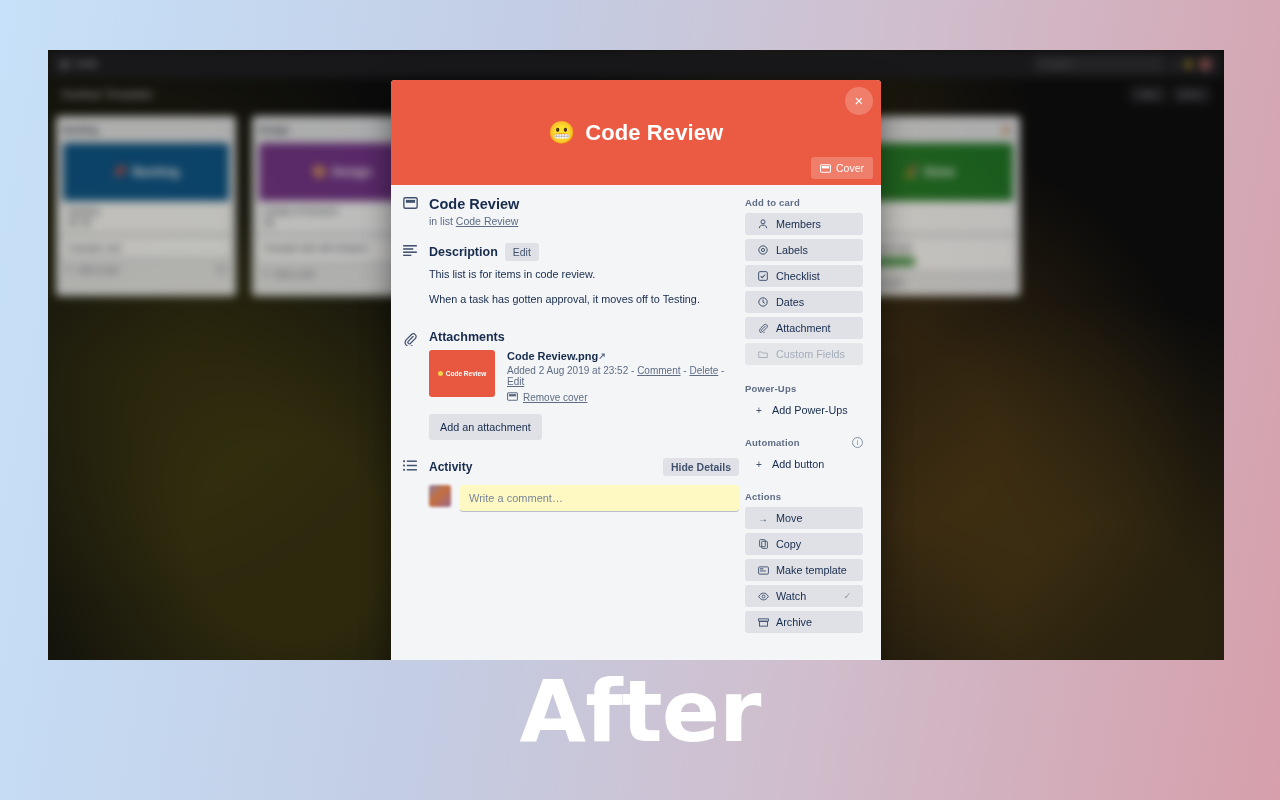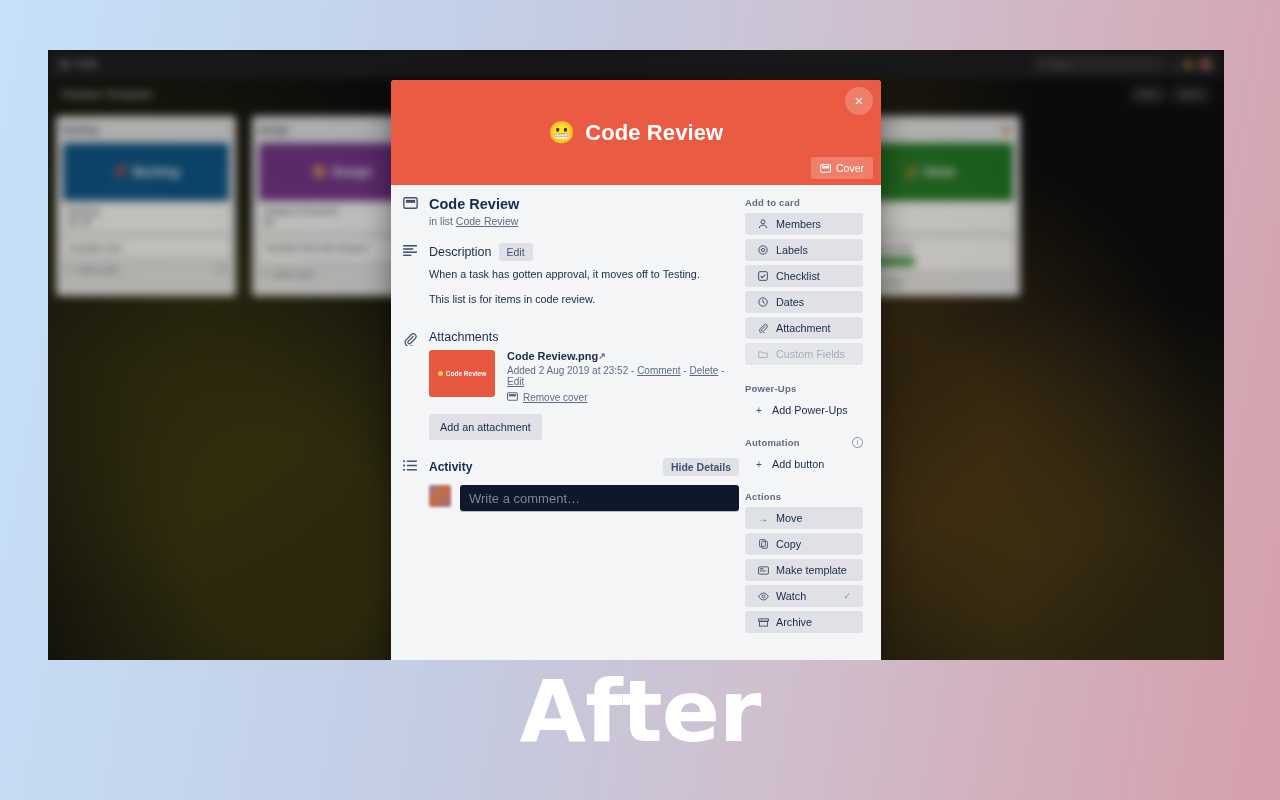--- a/index.html
+++ b/index.html
@@ -125,21 +125,21 @@
 
   .row { display: flex; }
   .gut { width: 26px; flex: none; padding-top: 2px; color: #42526e; }
   .gut svg { display: block; }
 
   .card-title { font-size: 14.5px; font-weight: 700; line-height: 1.25; }
   .in-list { font-size: 10.5px; color: #5e6c84; margin-top: 2px; }
   .in-list u { text-decoration: underline; }
 
   .sec-hd { display: flex; align-items: center; gap: 7px; margin-bottom: 6px; }
-  .sec-hd h3 { font-size: 12.5px; font-weight: 400; }
+  .sec-hd h3 { font-size: 12.5px; font-weight: 700; }
   .chip { background: #dfe1e6; border-radius: 3px; font-size: 10.5px; color: #42526e;
           padding: 3px 8px; cursor: pointer; }
   .desc p { font-size: 10.8px; line-height: 1.45; color: #172b4d; margin-bottom: 9px; }
 
   .att-row { display: flex; gap: 12px; }
   .att-thumb {
     width: 66px; height: 47px; border-radius: 3px; background: #e8573f; flex: none;
     display: flex; align-items: center; justify-content: center; gap: 3px;
   }
   .att-thumb .dot { width: 5px; height: 5px; border-radius: 50%; background: #f2d14a; }
@@ -152,23 +152,23 @@
   .att-cover u { text-decoration: underline; }
   .btn-grey { display:inline-block; background:#dfe1e6; border-radius:3px; font-size:10.8px;
               color:#172b4d; padding:7px 11px; margin-top: 11px; cursor:pointer; }
 
   .act-hd { display: flex; align-items: center; }
   .act-hd .chip { margin-left: auto; font-weight: bold; }
   .comment-row { display: flex; gap: 9px; margin-top: 9px; }
   .avatar { width: 22px; height: 22px; border-radius: 3px; flex: none;
             background: linear-gradient(135deg,#8c7fa3 0%,#c46f3e 45%,#9b6a8e 100%);
             filter: blur(1.4px); }
-  .comment-box { flex: 1; background: #0f172a; border-radius: 3px; height: 26px;
+  .comment-box { flex: 1; background: #fef9c3; border-radius: 3px; height: 26px;
                  box-shadow: 0 1px 0 rgba(9,30,66,.25); display: flex; align-items: center;
-                 padding: 0 9px; font-size: 13px; color: #7a8699; cursor: text; }
+                 padding: 0 9px; font-size: 11px; color: #7a8699; cursor: text; }
 
   .side-hd { font-size: 9.5px; font-weight: 700; color: #5e6c84; margin: 2px 0 5px; letter-spacing:.2px; }
   .side-hd.with-i { display:flex; align-items:center; }
   .side-hd .i { margin-left:auto; width:11px; height:11px; border:1px solid #8993a4; border-radius:50%;
                 font-size:8px; line-height:9px; text-align:center; color:#8993a4; font-weight:400; }
   .side-btn { display: flex; align-items: center; gap: 7px; background: #dfe1e6; border-radius: 3px;
               height: 22px; padding: 0 12px; margin-bottom: 4px; font-size: 10.8px;
               color: #172b4d; cursor: pointer; }
   .side-btn.disabled { color: #a5adba; cursor: default; background:#e4e6ea; }
   .side-btn .ck { margin-left:auto; color:#8993a4; font-size:9px; }
@@ -389,22 +389,22 @@
                   <rect y="10.5" width="9" height="1.5"></rect>
                 </g>
             </svg>
           </div>
           <div style="flex:1">
             <div class="sec-hd">
               <h3>Description</h3>
               <span class="chip">Edit</span>
             </div>
             <div class="desc">
+              <p>This list is for items in code review.</p>
               <p>When a task has gotten approval, it moves off to Testing.</p>
-              <p>This list is for items in code review.</p>
             </div>
           </div>
         </div>
 
         <div class="row" style="margin-bottom:18px;">
           <div class="gut">
             <svg width="14" height="14" viewBox="0 0 16 16">
               <path d="M11.5 5.2 6 10.7a1.7 1.7 0 0 0 2.4 2.4l5.8-5.8a3.2 3.2 0 0 0-4.5-4.5L3.6 9a4.7 4.7 0 0 0 6.6 6.6" fill="none" stroke="#42526e" stroke-width="1.4" stroke-linecap="round"></path>
             </svg>
           </div>

